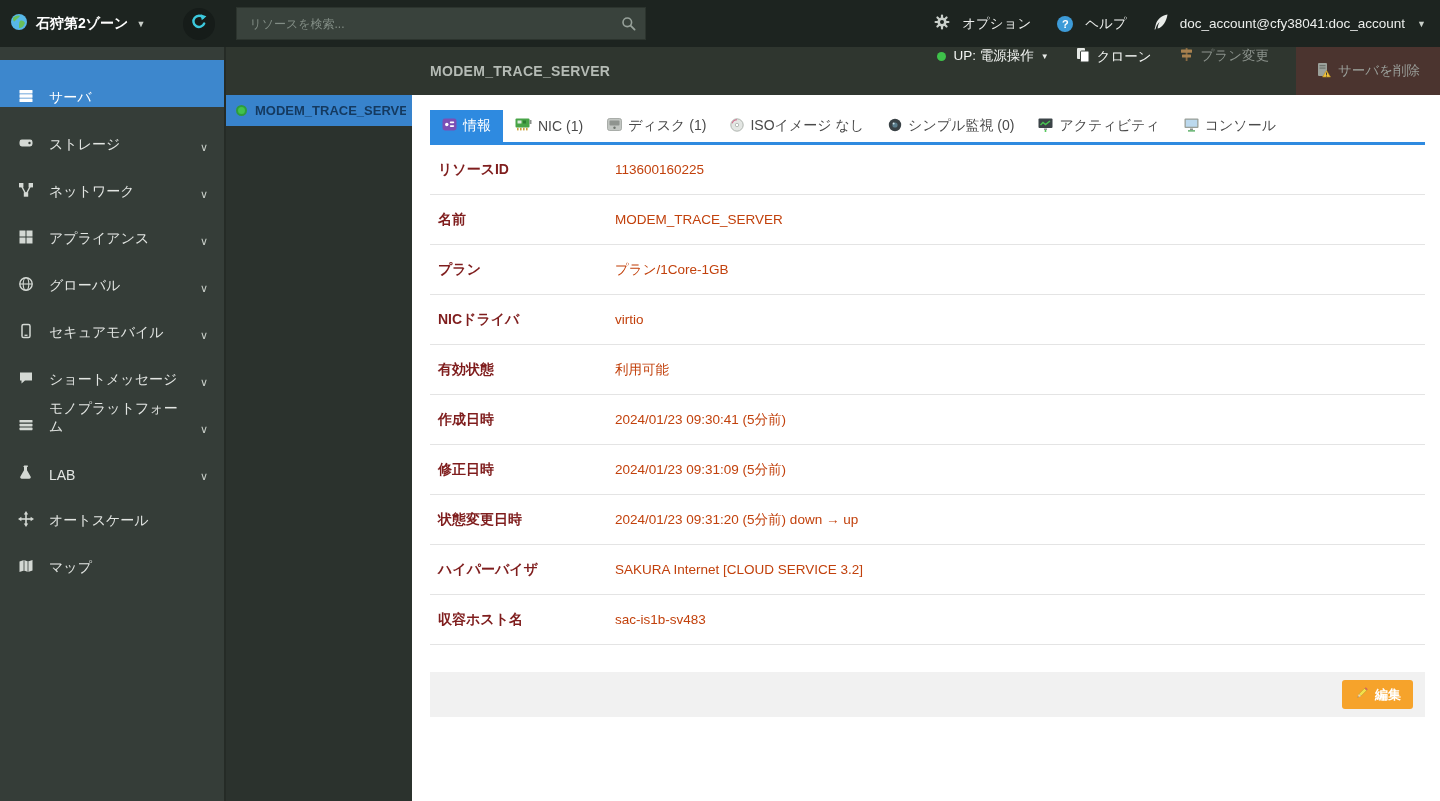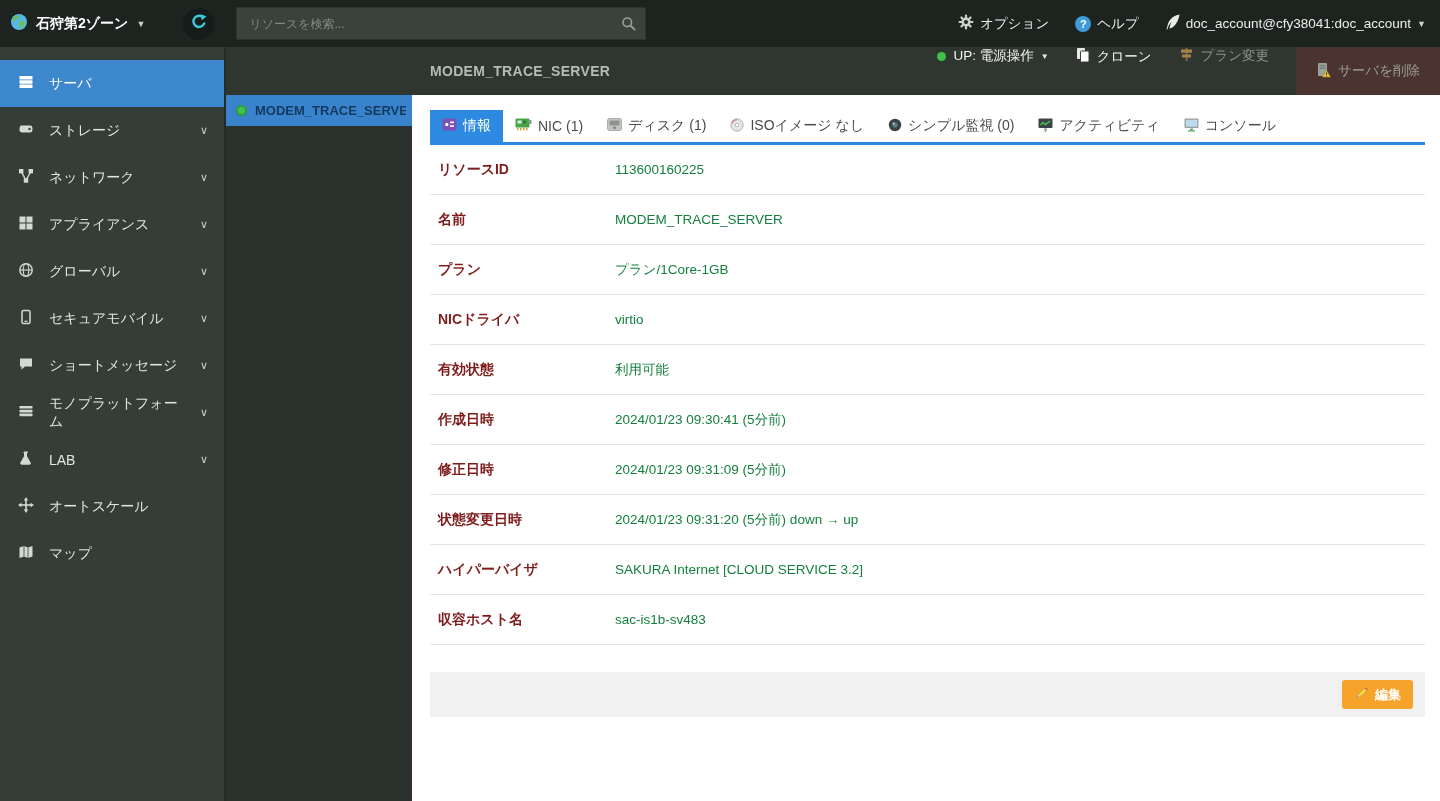--- a/index.html
+++ b/index.html
@@ -13,30 +13,30 @@
   .caret { font-size:9px; color:#c9cfc9; }
   .refresh { width:32px; height:32px; border-radius:50%; background:#161c19; display:flex;
     align-items:center; justify-content:center; margin-left:24px; cursor:pointer; }
   .searchbox { position:relative; margin-left:21px; width:410px; }
   .searchbox input { width:100%; height:33px; background:#39423c; border:1px solid #2c342e;
     color:#dfe3df; font-size:12px; padding:0 34px 0 12px; outline:none;
     font-family:"Liberation Sans","DejaVu Sans",sans-serif; }
   .searchbox input::placeholder { color:#828d85; }
   .searchbox .mag { position:absolute; right:10px; top:9px; }
   .topbar-right { margin-left:auto; display:flex; align-items:center; gap:26px; padding-right:14px; }
-  .tb-item { display:flex; align-items:center; gap:6px; font-size:13.5px; color:#eceeec; cursor:pointer; white-space:nowrap; }
+  .tb-item { display:flex; align-items:center; gap:12px; font-size:13.5px; color:#eceeec; cursor:pointer; white-space:nowrap; }
   .help-badge { width:16px; height:16px; border-radius:50%; background:#3d9bd8; color:#fff;
     font-size:11px; font-weight:bold; text-align:center; line-height:16px; display:inline-block; }
 
   
   .layout { display:flex; height:754px; }
 
   
   .sidebar { width:226px; background:#353d38; border-right:2px solid #252b26; padding-top:13px; flex:none; }
-  .side-item { height:47px; display:flex; align-items:center; padding:0 16px 0 18px; gap:15px;
+  .side-item { height:47px; display:flex; align-items:flex-end; padding:0 16px 0 18px; gap:15px;
     color:#e2e5e2; font-size:14px; cursor:pointer; }
   .side-item .chev { margin-left:auto; font-size:11px; color:#c8cec8; }
   .side-item.selected { background:#3d87cd; color:#fff; }
 
   
   .content-right { flex:1; display:flex; flex-direction:column; min-width:0; }
   .header-band { height:48px; background:#2f362f; display:flex; flex:none; }
   .list-spacer { width:186px; flex:none; }
   .main-header { flex:1; display:flex; align-items:center; padding-left:18px; min-width:0; }
   .page-title { font-size:14px; font-weight:bold; color:#b5bbb5; letter-spacing:.3px; }
@@ -59,21 +59,21 @@
   
   .main-panel { flex:1; background:#fff; padding:15px 15px 0 18px; min-width:0; }
   .tabs { display:flex; border-bottom:3px solid #2e8ae0; }
   .tab { height:32px; display:flex; align-items:center; gap:6px; padding:0 12px;
     font-size:14px; color:#4a4a4a; cursor:pointer; white-space:nowrap; }
   .tab.active { background:#2e8ae0; color:#fff; }
 
   .details { }
   .drow { height:50px; display:flex; align-items:center; border-bottom:1px solid #e4e4e4; }
   .dlabel { width:185px; flex:none; padding-left:8px; font-size:14px; font-weight:bold; color:#7f1d1d; }
-  .dvalue { font-size:13.5px; color:#15803d; }
+  .dvalue { font-size:13.5px; color:#c2410c; }
 
   .footer-bar { margin-top:27px; height:45px; background:#f1f1f1; display:flex;
     align-items:center; justify-content:flex-end; padding-right:12px; }
   .edit-btn { background:#f6a32b; color:#fff; font-size:13px; font-weight:bold; height:29px;
     padding:0 12px; border:none; border-radius:3px; display:flex; align-items:center; gap:6px; cursor:pointer;
     font-family:"Liberation Sans","DejaVu Sans",sans-serif; }
 </style>
 </head>
 <body>
 

